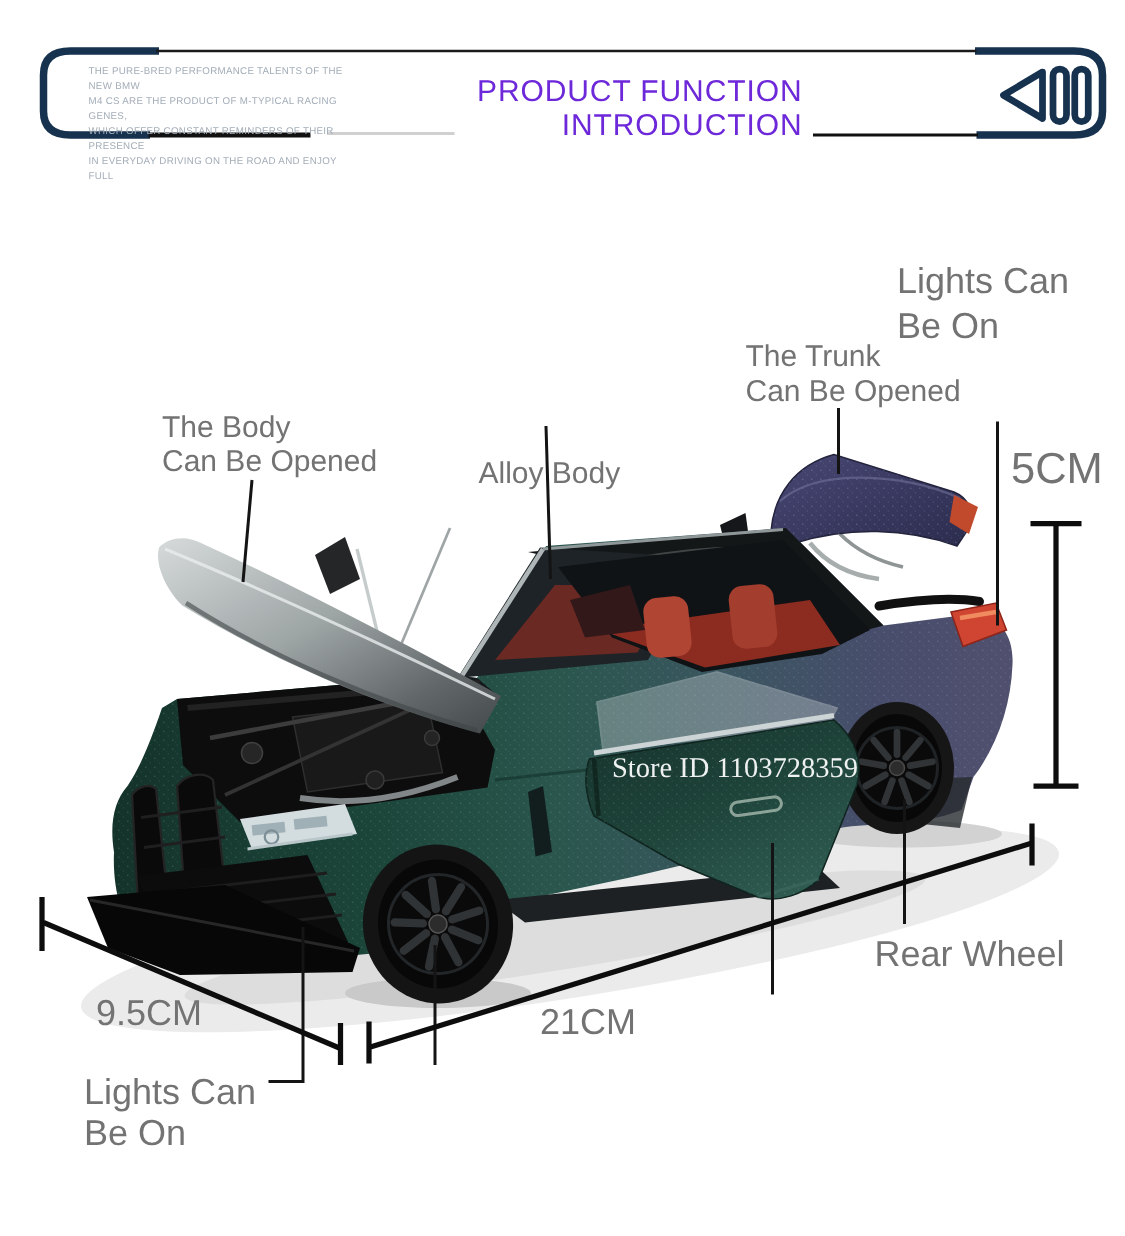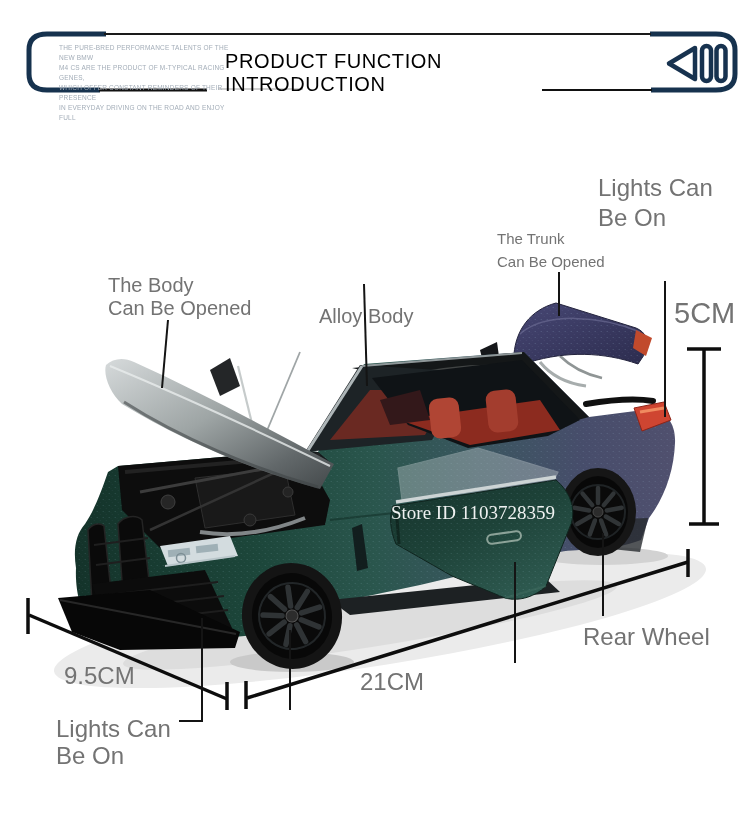--- a/index.html
+++ b/index.html
@@ -8,26 +8,26 @@
     font-family:"Liberation Sans",sans-serif;color:#1c1c1c;
   }
   .stage svg{position:absolute;left:0;top:0;}
   .lbl{position:absolute;color:#737373;white-space:nowrap;z-index:5;}
   .lbl span{display:block;}
   .tagline{
     position:absolute;left:59px;top:43px;width:170px;z-index:5;
     font-size:6.5px;line-height:10px;letter-spacing:.2px;color:#a3adb8;
   }
   .banner-title{
-    position:absolute;left:225px;top:50px;width:310px;text-align:left;z-index:5;
-    font-size:20px;letter-spacing:.6px;color:#000000;font-weight:500;
+    position:absolute;left:225px;top:50px;width:310px;text-align:right;z-index:5;
+    font-size:20px;letter-spacing:.6px;color:#6d28d9;font-weight:500;
   }
   .watermark{
     position:absolute;left:391px;top:502px;z-index:6;
-    font-family:"Liberation Serif",serif;font-size:19px;color:rgba(255,255,255,.93);
+    font-family:"Liberation Serif",serif;font-size:19px;color:rgba(255,255,255,.93);padding-left:17px;
   }
   .fs24{font-size:24px;line-height:29px;}
 </style>
 </head>
 <body>
 
 <div class="stage">
 
   <svg width="750" height="824" viewBox="0 0 750 824">
     <defs>
@@ -246,21 +246,21 @@
     <div>IN EVERYDAY DRIVING ON THE ROAD AND ENJOY FULL</div>
   </div>
 
   <div class="banner-title">PRODUCT FUNCTION INTRODUCTION</div>
 
   <div class="lbl fs24" style="left:598px;top:173px;line-height:30px;">
     <span>Lights Can</span>
     <span>Be On</span>
   </div>
 
-  <div class="lbl" style="left:497px;top:227px;font-size:15px;line-height:23px;">
+  <div class="lbl" style="left:497px;top:227px;font-size:20px;line-height:23px;">
     <span>The Trunk</span>
     <span>Can Be Opened</span>
   </div>
 
   <div class="lbl" style="left:319px;top:257px;font-size:20px;margin-top:48px;">Alloy Body</div>
 
   <div class="lbl" style="left:108px;top:274px;font-size:20px;line-height:23px;">
     <span>The Body</span>
     <span>Can Be Opened</span>
   </div>

